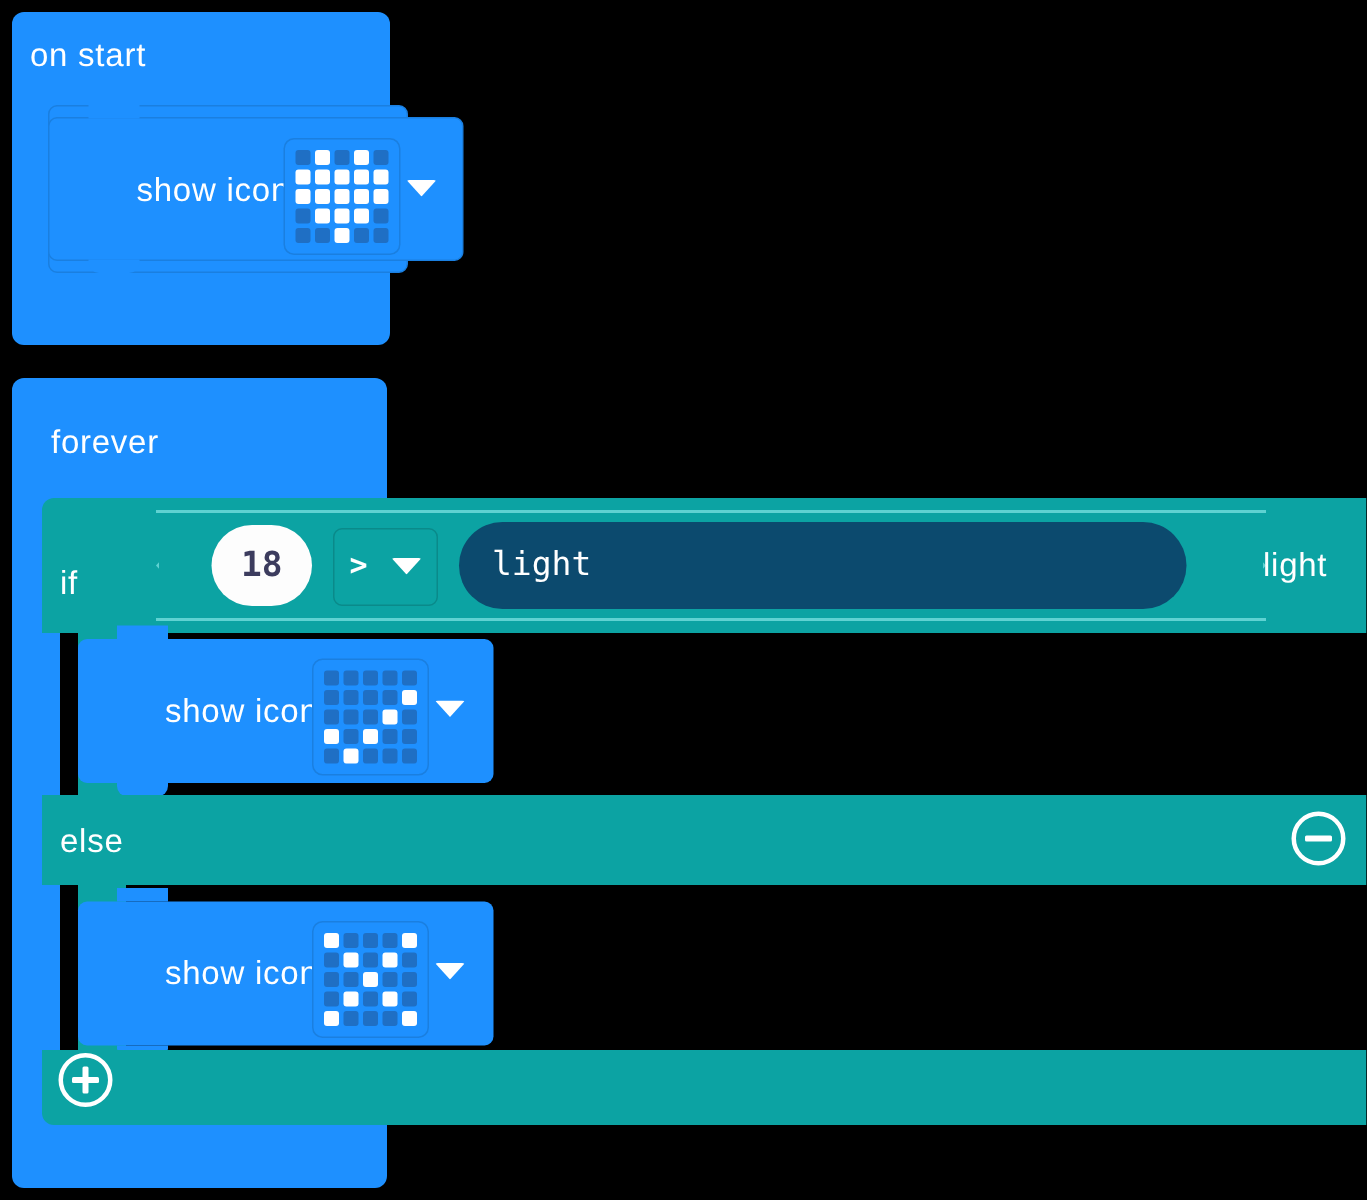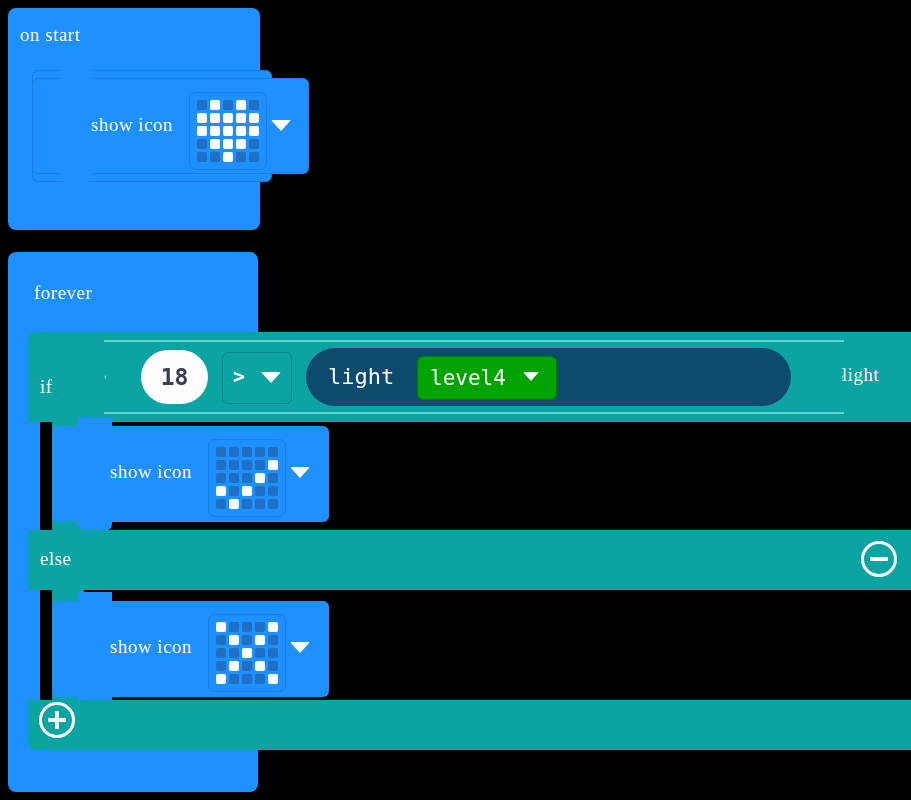--- a/index.html
+++ b/index.html
@@ -8,22 +8,22 @@
     width: 911px; height: 800px;
     overflow: hidden;
     font-family: "DejaVu Sans Mono", "Liberation Mono", monospace;
   }
   #canvas { position: relative; width: 911px; height: 800px; }
 
   
   .blk { position: absolute; box-sizing: border-box; }
   .lbl {
     color: #fff;
-    font-family: Liberation Serif, serif;
-    font-size: 19px;
+    font-family: Liberation Sans, sans-serif;
+    font-size: 22px;
     letter-spacing: 0.5px;
     white-space: nowrap;
   }
 
   
   .onstart-body {
     left: 8px; top: 8px; width: 252px; height: 222px;
     background: #1E90FF;
     border-radius: 8px;
   }
@@ -263,24 +263,20 @@
 
   <div class="num-field">18</div>
 
   <div class="op-field">
     <span class="op-symbol">&gt;</span>
     <div class="caret" style="left:38px; top:19px;"></div>
   </div>
 
   <div class="green-reporter">
     <span class="g-lbl" style="left:22px;">light</span>
-    <div class="g-dropdown">
-      <span class="t">level4</span>
-      <div class="caret" style="left:105px; top:15px; border-left-width:8px; border-right-width:8px; border-top-width:9px;"></div>
-    </div>
   </div>
 
   <div class="blk lbl then-label">light</div>
 
   <div class="blk teal if-leftwall"></div>
 
   <div class="blk showicon" style="left:52px; top:426px; width:277px;">
     <div class="notch-top" style="left:26px; top:-9px;"></div>
     <div class="notch-bot" style="left:26px; bottom:-9px;"></div>
     <div class="lbl showicon-label" style="left:14px;">show icon</div>

